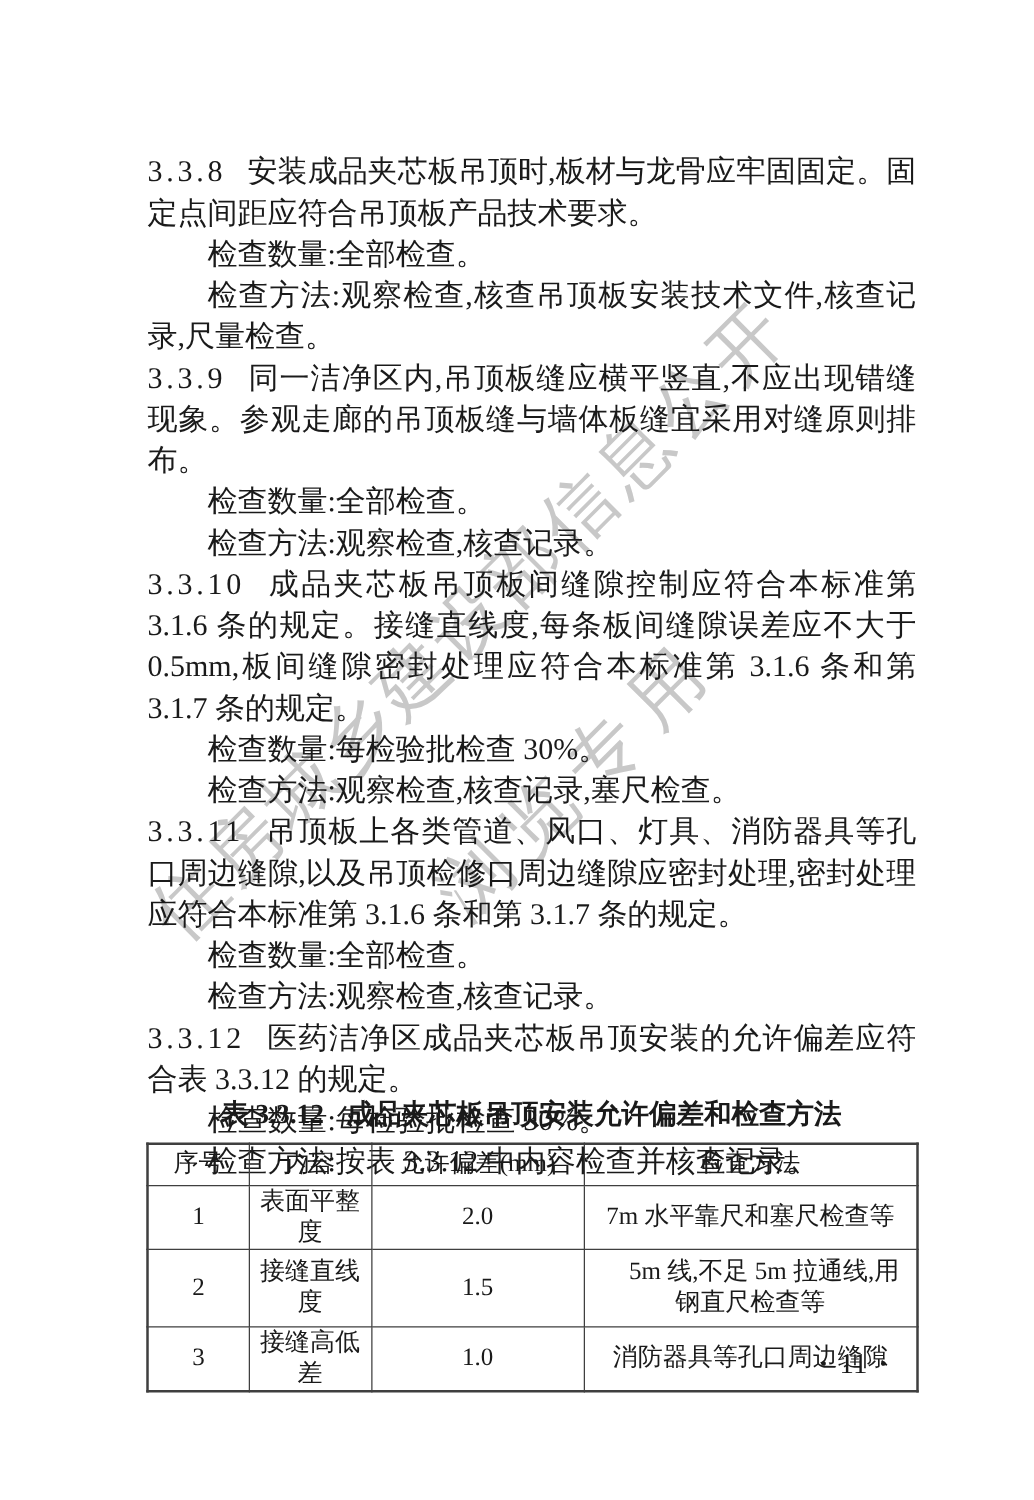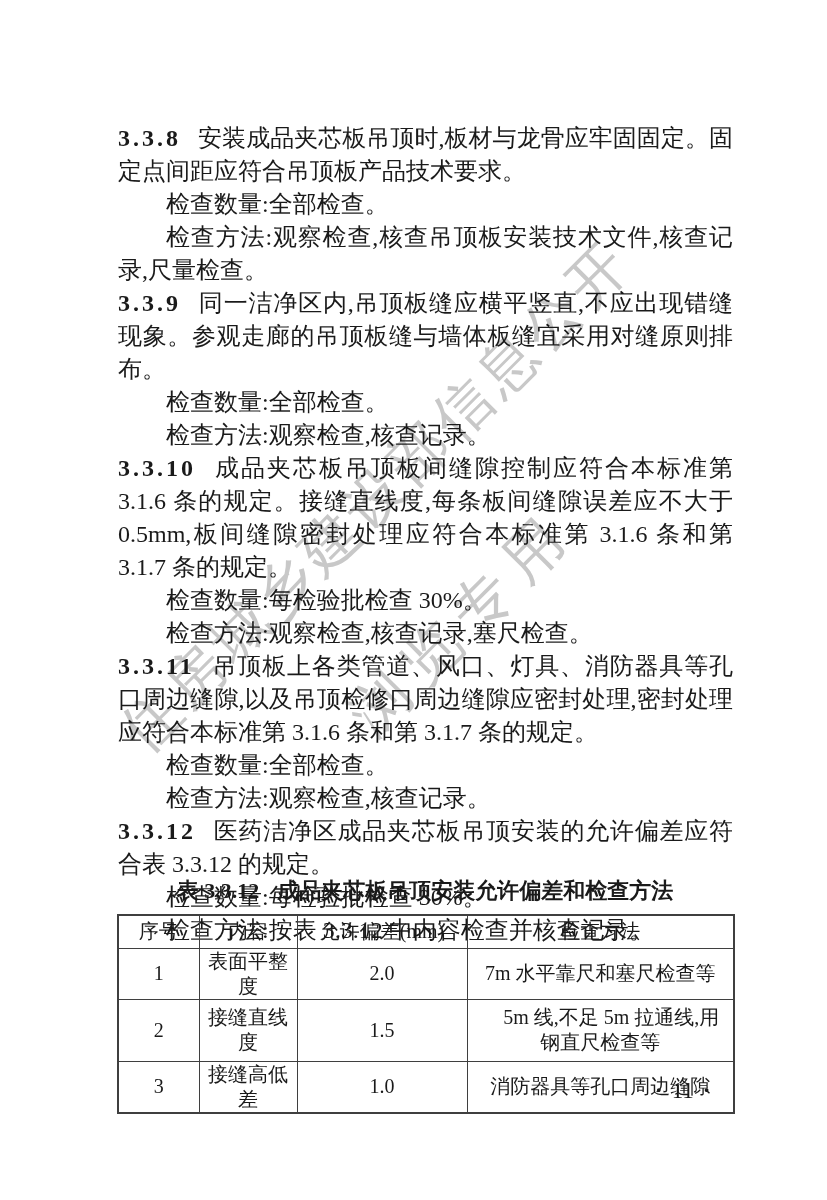--- a/index.html
+++ b/index.html
@@ -40,21 +40,21 @@
   
   .content{
     position:absolute;left:118px;top:122px;width:615px;z-index:2;
   }
   .clause,.check{
     margin:0;
     font-size:24px;line-height:33px;
     text-align:justify;
   }
   .clause .num{
-    font-weight:bold;letter-spacing:3px;padding-right:17px;margin-top:42px;
+    font-weight:normal;letter-spacing:3px;padding-right:17px;margin-top:42px;
   }
   .check{text-indent:48px;}
   
   .tbl-caption{
     position:absolute;left:117px;top:876px;width:616px;z-index:2;
     text-align:center;font-weight:bold;font-size:22px;line-height:30px;
     white-space:nowrap;
   }
   .tbl-caption .cap-label{padding-right:18px;}
   

